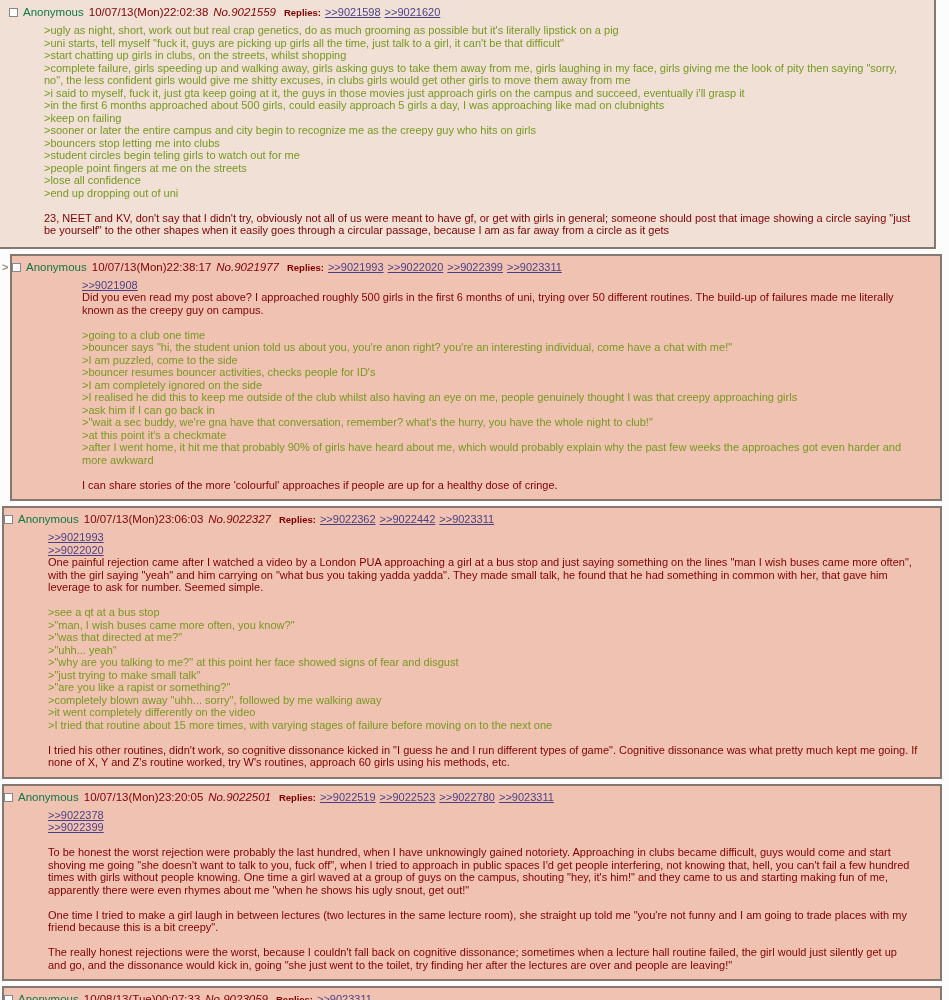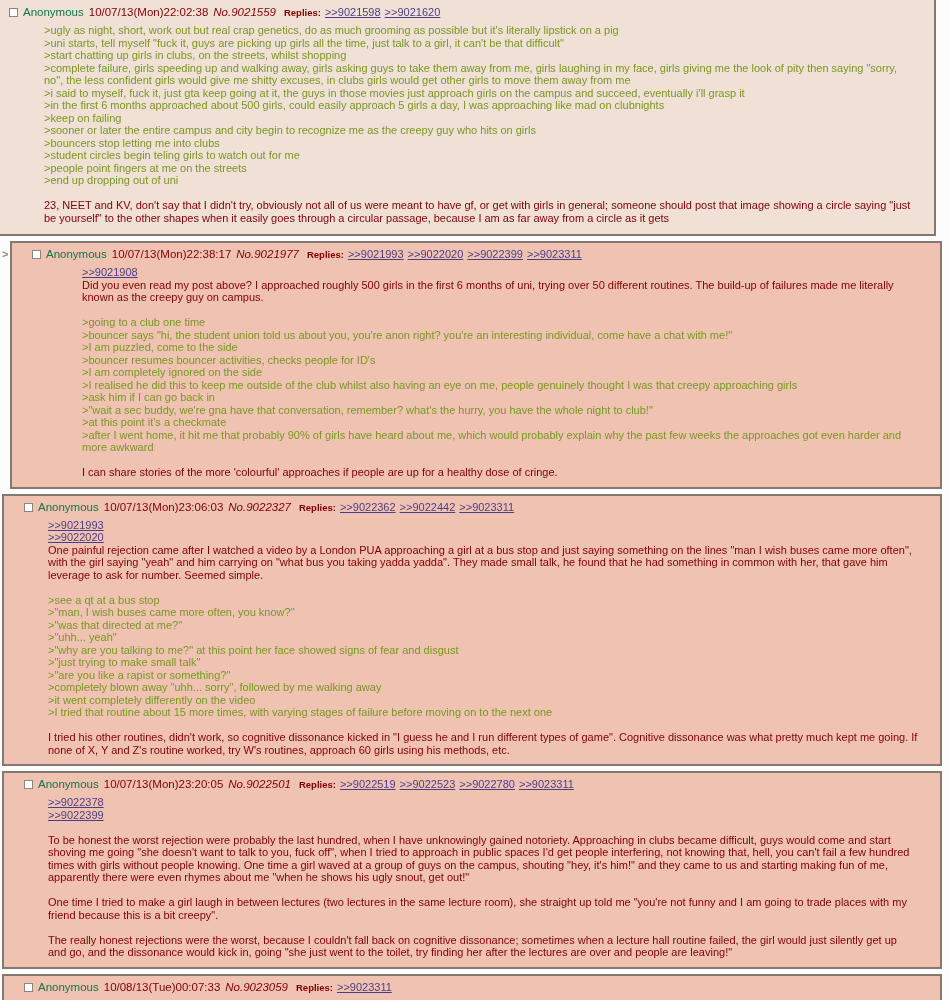--- a/index.html
+++ b/index.html
@@ -46,21 +46,21 @@
     color: var(--arrow);
     font-size: 11px;
     font-weight: bold;
   }
   .post-header {
     padding: 3px 0 0 5px;
     font-size: 11.5px;
     line-height: 13px;
     white-space: nowrap;
   }
-  .reply .post-header { padding-left: 20px; }
+  .reply .post-header { padding-left: 0; }
   .checkbox {
     display: inline-block;
     width: 9px; height: 9px;
     background: #ffffff;
     border: 1px solid #878787;
     margin-right: 5px;
     vertical-align: -1px;
   }
   .name { color: var(--name); font-weight: normal; margin-right: 5px; }
   .timestamp { margin-right: 5px; }
@@ -99,20 +99,21 @@
         <div class="line green">&gt;uni starts, tell myself "fuck it, guys are picking up girls all the time, just talk to a girl, it can't be that difficult"</div>
         <div class="line green">&gt;start chatting up girls in clubs, on the streets, whilst shopping</div>
         <div class="line green">&gt;complete failure, girls speeding up and walking away, girls asking guys to take them away from me, girls laughing in my face, girls giving me the look of pity then saying "sorry, no", the less confident girls would give me shitty excuses, in clubs girls would get other girls to move them away from me</div>
         <div class="line green">&gt;i said to myself, fuck it, just gta keep going at it, the guys in those movies just approach girls on the campus and succeed, eventually i'll grasp it</div>
         <div class="line green">&gt;in the first 6 months approached about 500 girls, could easily approach 5 girls a day, I was approaching like mad on clubnights</div>
         <div class="line green">&gt;keep on failing</div>
         <div class="line green">&gt;sooner or later the entire campus and city begin to recognize me as the creepy guy who hits on girls</div>
         <div class="line green">&gt;bouncers stop letting me into clubs</div>
         <div class="line green">&gt;student circles begin teling girls to watch out for me</div>
         <div class="line green">&gt;people point fingers at me on the streets</div>
+        <div class="line green">&gt;lose all confidence</div>
         <div class="line green">&gt;end up dropping out of uni</div>
         <div class="line blank"></div>
         <div class="line">23, NEET and KV, don't say that I didn't try, obviously not all of us were meant to have gf, or get with girls in general; someone should post that image showing a circle saying "just be yourself" to the other shapes when it easily goes through a circular passage, because I am as far away from a circle as it gets</div>
       </blockquote>
     </article>
     <article class="post-box reply indent">
       <span class="side-arrow">&gt;</span>
       <div class="post-header"><span class="checkbox"></span><span class="name">Anonymous</span><span class="timestamp">10/07/13(Mon)22:38:17</span><span class="post-number">No.9021977</span><span class="replies-label">Replies:</span><a class="reply-link">&gt;&gt;9021993</a><a class="reply-link">&gt;&gt;9022020</a><a class="reply-link">&gt;&gt;9022399</a><a class="reply-link">&gt;&gt;9023311</a></div>
       <blockquote class="post-body">
         <div class="line"><a class="quotelink">&gt;&gt;9021908</a></div>

